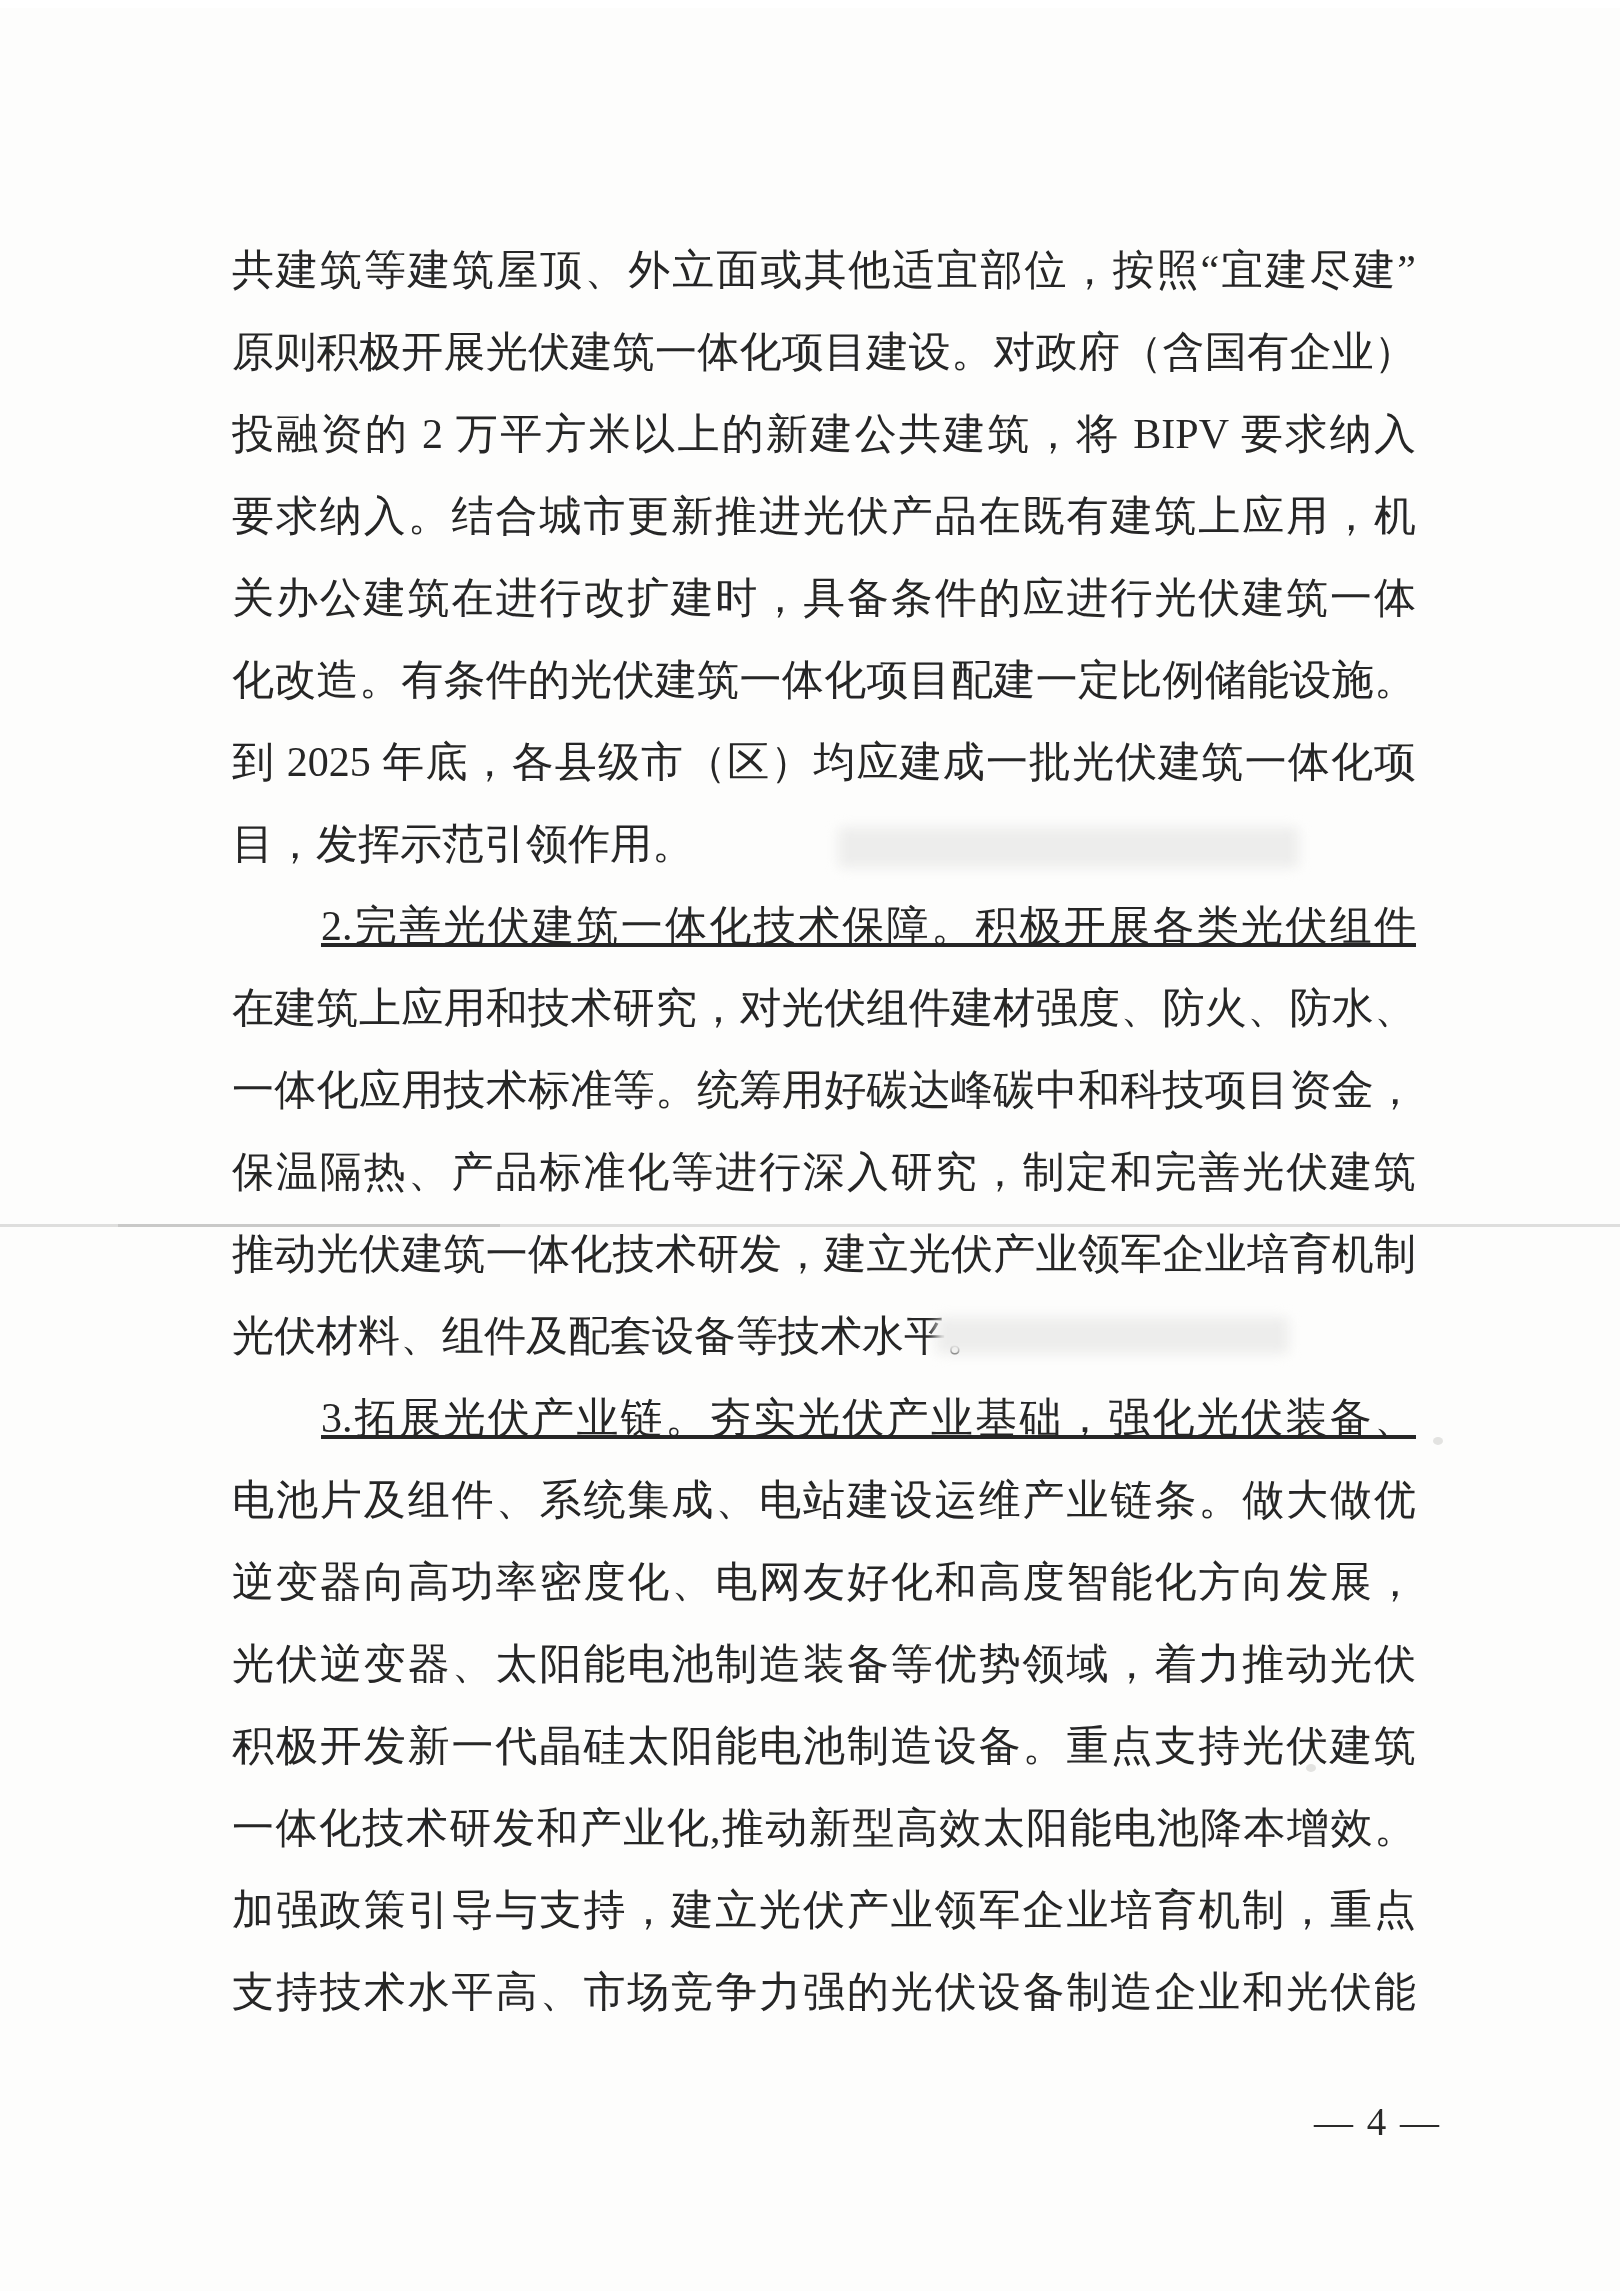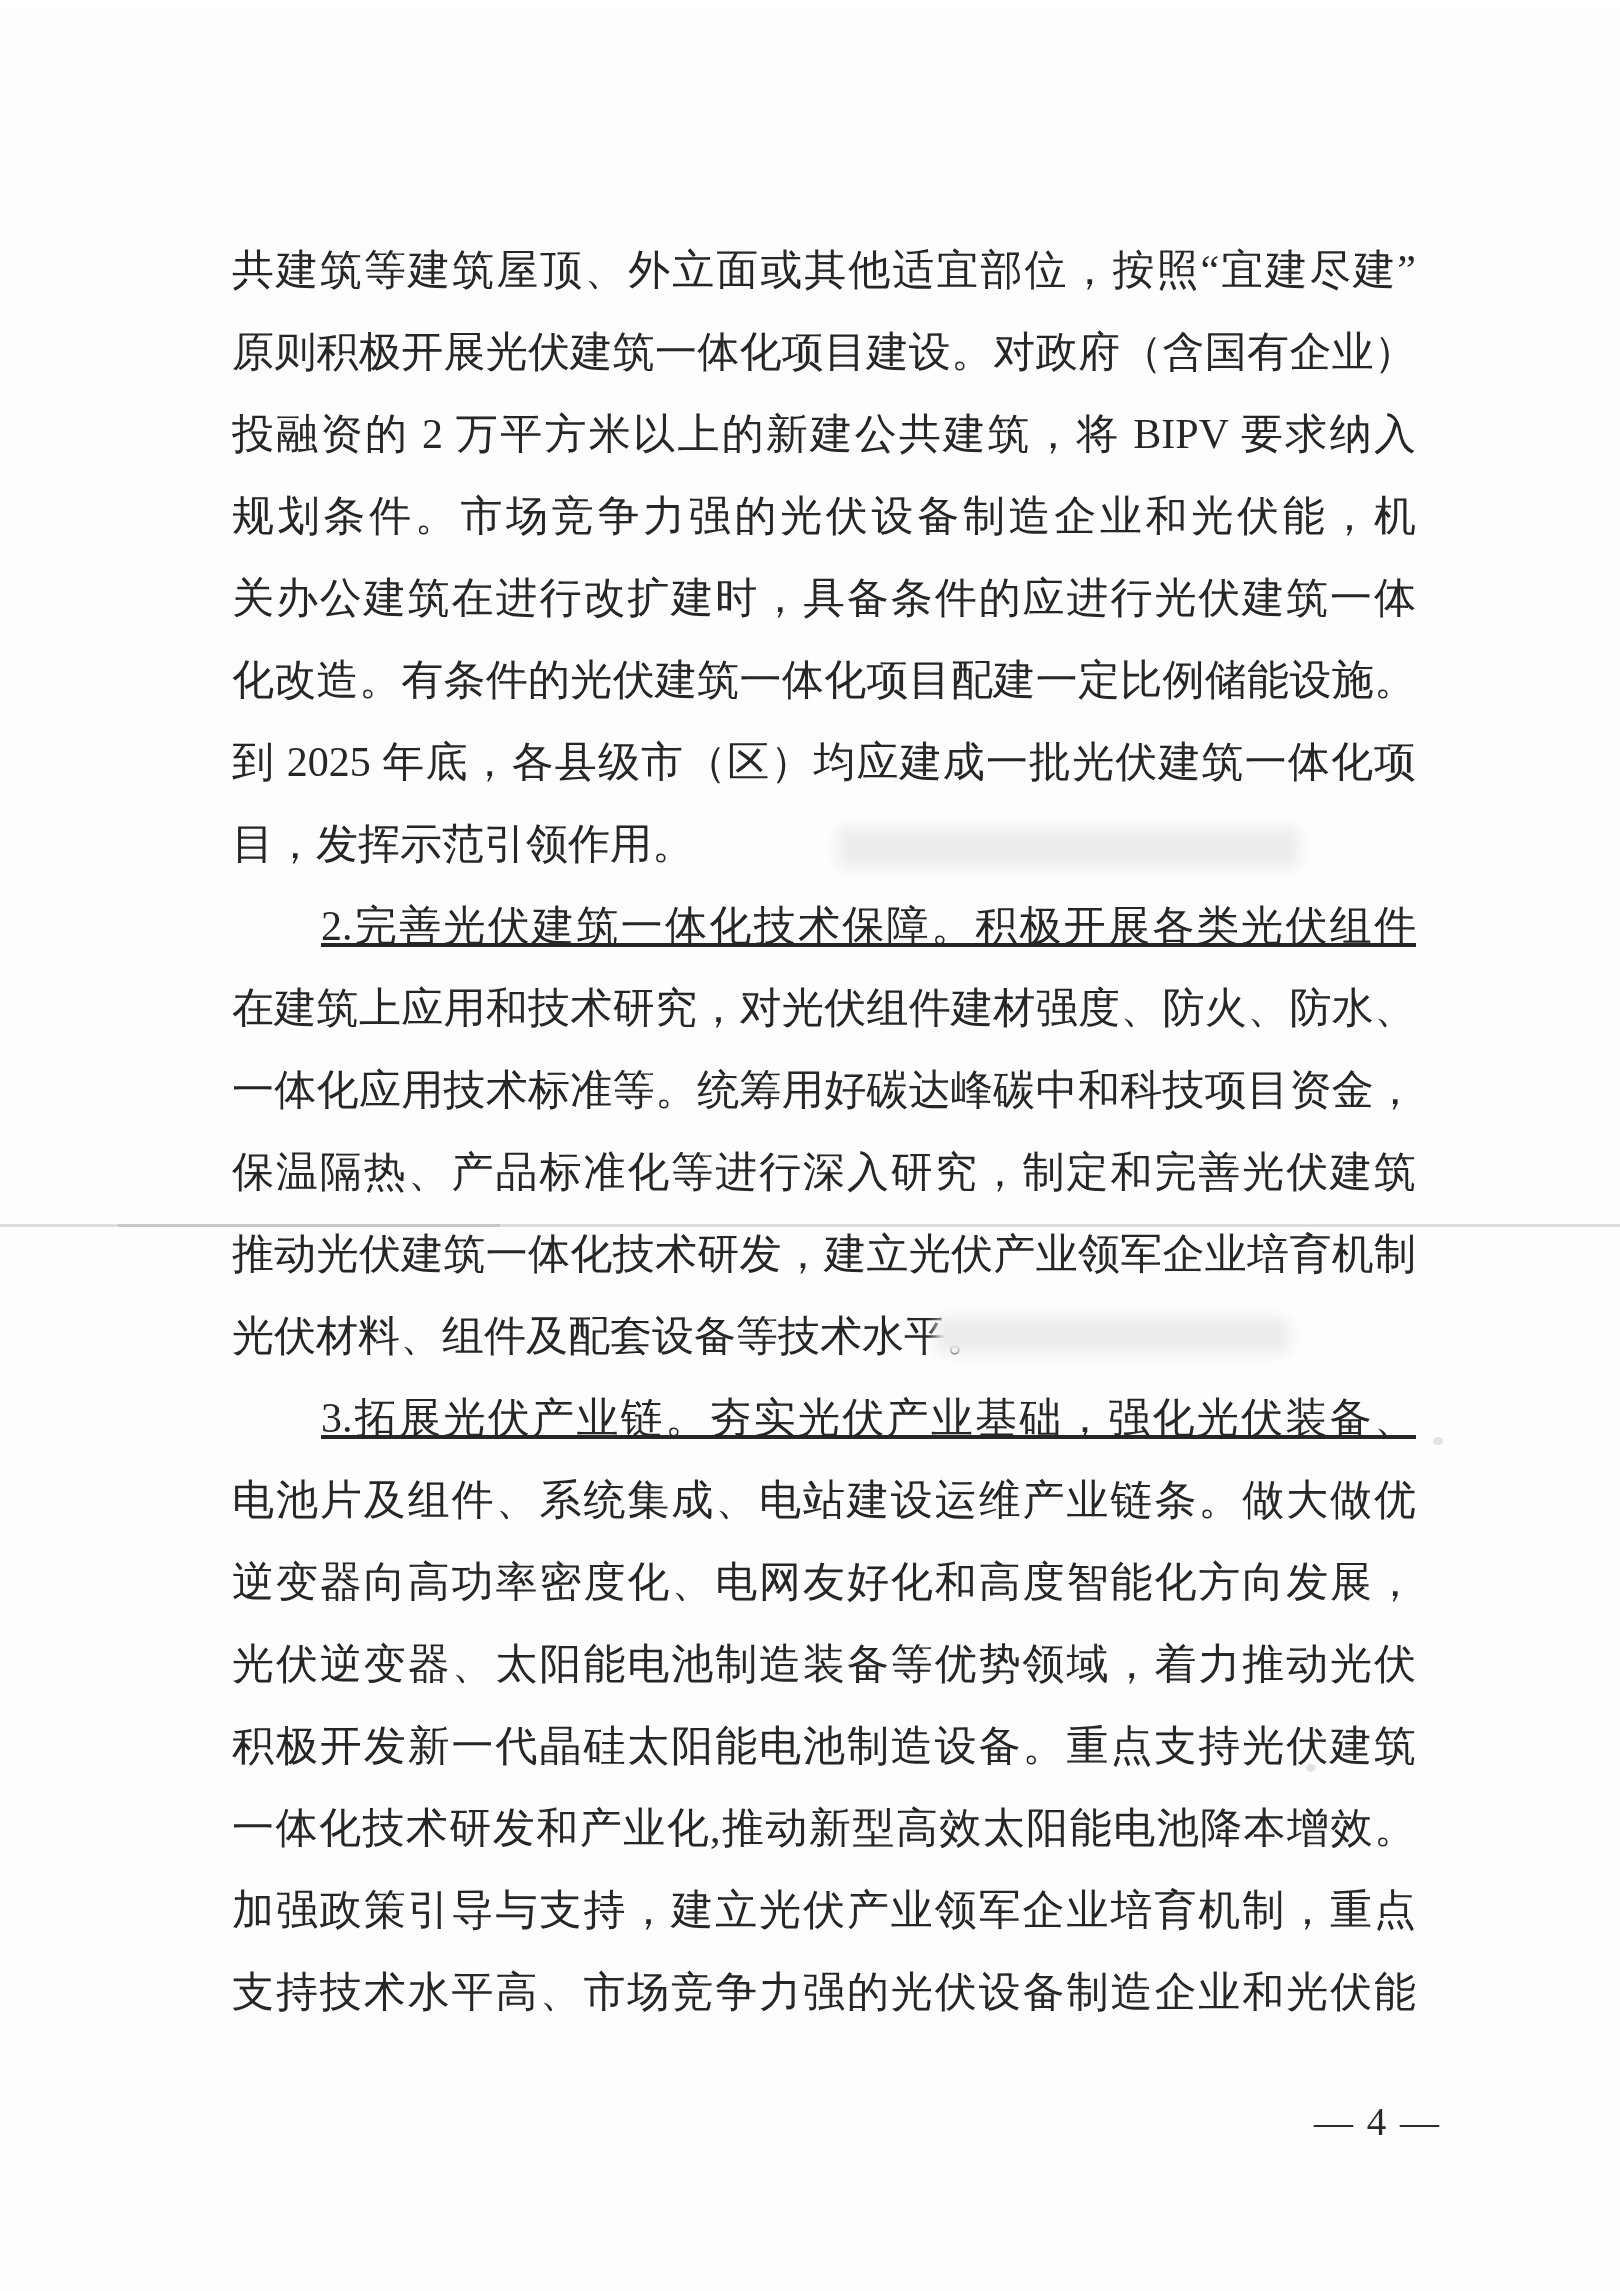--- a/index.html
+++ b/index.html
@@ -81,21 +81,21 @@
 </style>
 </head>
 <body>
 
 <div class="page">
 
   <div class="textblock">
     <div class="line">共建筑等建筑屋顶、外立面或其他适宜部位，按照“宜建尽建”</div>
     <div class="line">原则积极开展光伏建筑一体化项目建设。对政府（含国有企业）</div>
     <div class="line">投融资的 2 万平方米以上的新建公共建筑，将 BIPV 要求纳入</div>
-    <div class="line">规划条件。市场竞争力强的光伏设备制造企业和光伏能，机</div>
+    <div class="line">要求纳入。结合城市更新推进光伏产品在既有建筑上应用，机</div>
     <div class="line">关办公建筑在进行改扩建时，具备条件的应进行光伏建筑一体</div>
     <div class="line">化改造。有条件的光伏建筑一体化项目配建一定比例储能设施。</div>
     <div class="line">到 2025 年底，各县级市（区）均应建成一批光伏建筑一体化项</div>
     <div class="line end">目，发挥示范引领作用。</div>
     <div class="line indent">2.完善光伏建筑一体化技术保障。积极开展各类光伏组件</div>
     <div class="line">在建筑上应用和技术研究，对光伏组件建材强度、防火、防水、</div>
     <div class="line">一体化应用技术标准等。统筹用好碳达峰碳中和科技项目资金，</div>
     <div class="line">保温隔热、产品标准化等进行深入研究，制定和完善光伏建筑</div>
     <div class="line">推动光伏建筑一体化技术研发，建立光伏产业领军企业培育机制</div>
     <div class="line end">光伏材料、组件及配套设备等技术水平。</div>

